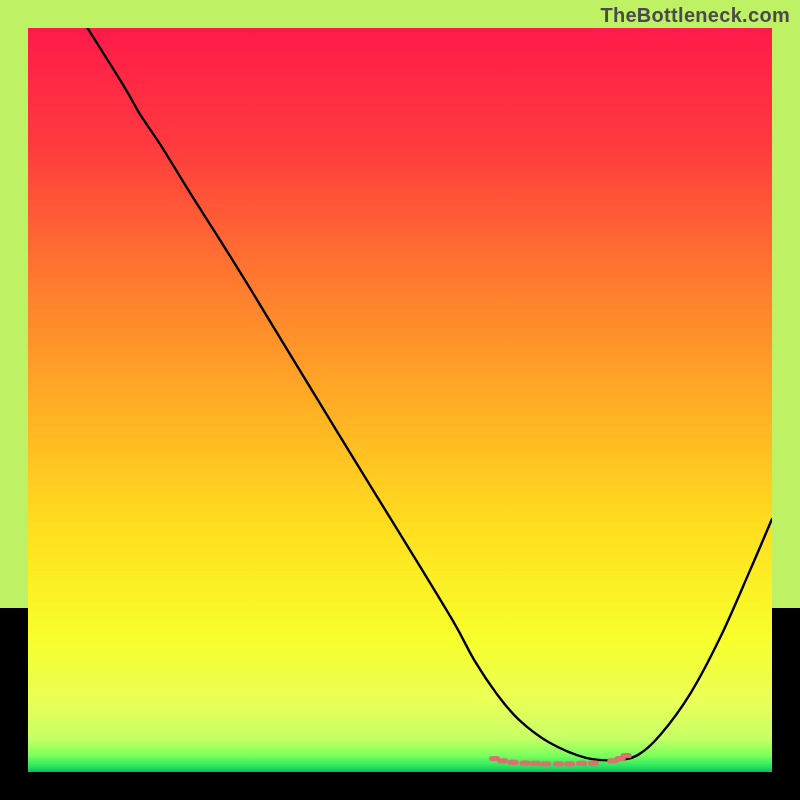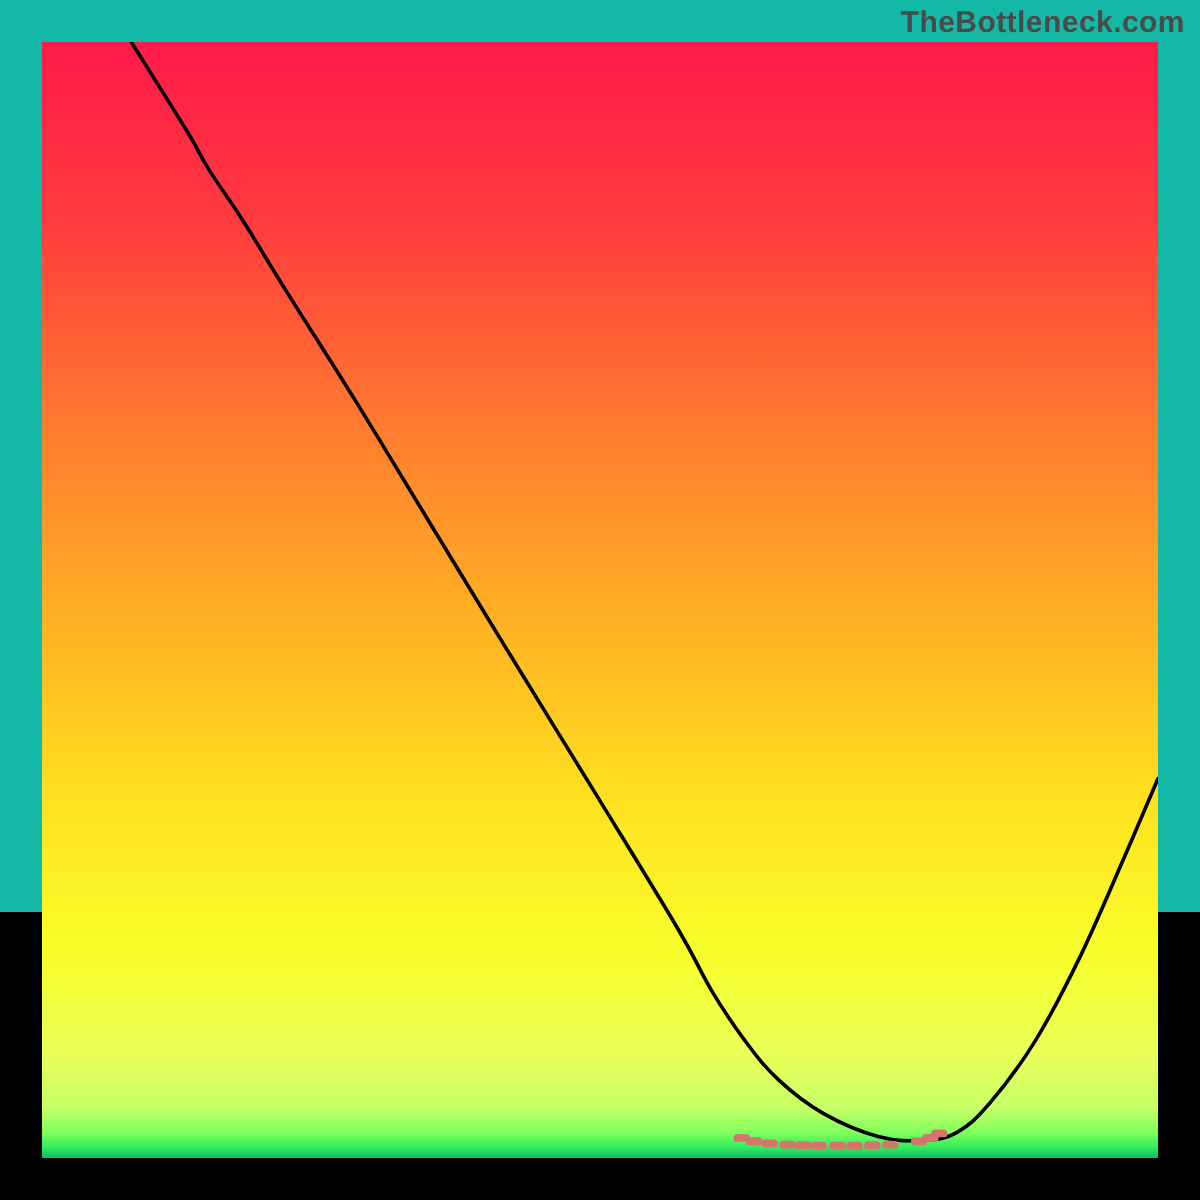--- a/index.html
+++ b/index.html
@@ -8,21 +8,21 @@
     width: 800px;
     height: 800px;
     background: #000;
     overflow: hidden;
     font-family: Arial, Helvetica, sans-serif;
   }
   .frame {
     position: absolute;
     top: 0; left: 0;
     width: 800px; height: 608px;
-    background: #14b8a6;
+    background: #bef264;
   }
   .watermark {
     position: absolute;
     top: 4px;
     right: 10px;
     color: #4a4a4a;
     font-size: 20px;
     font-weight: 600;
     letter-spacing: 0.3px;
     z-index: 10;

